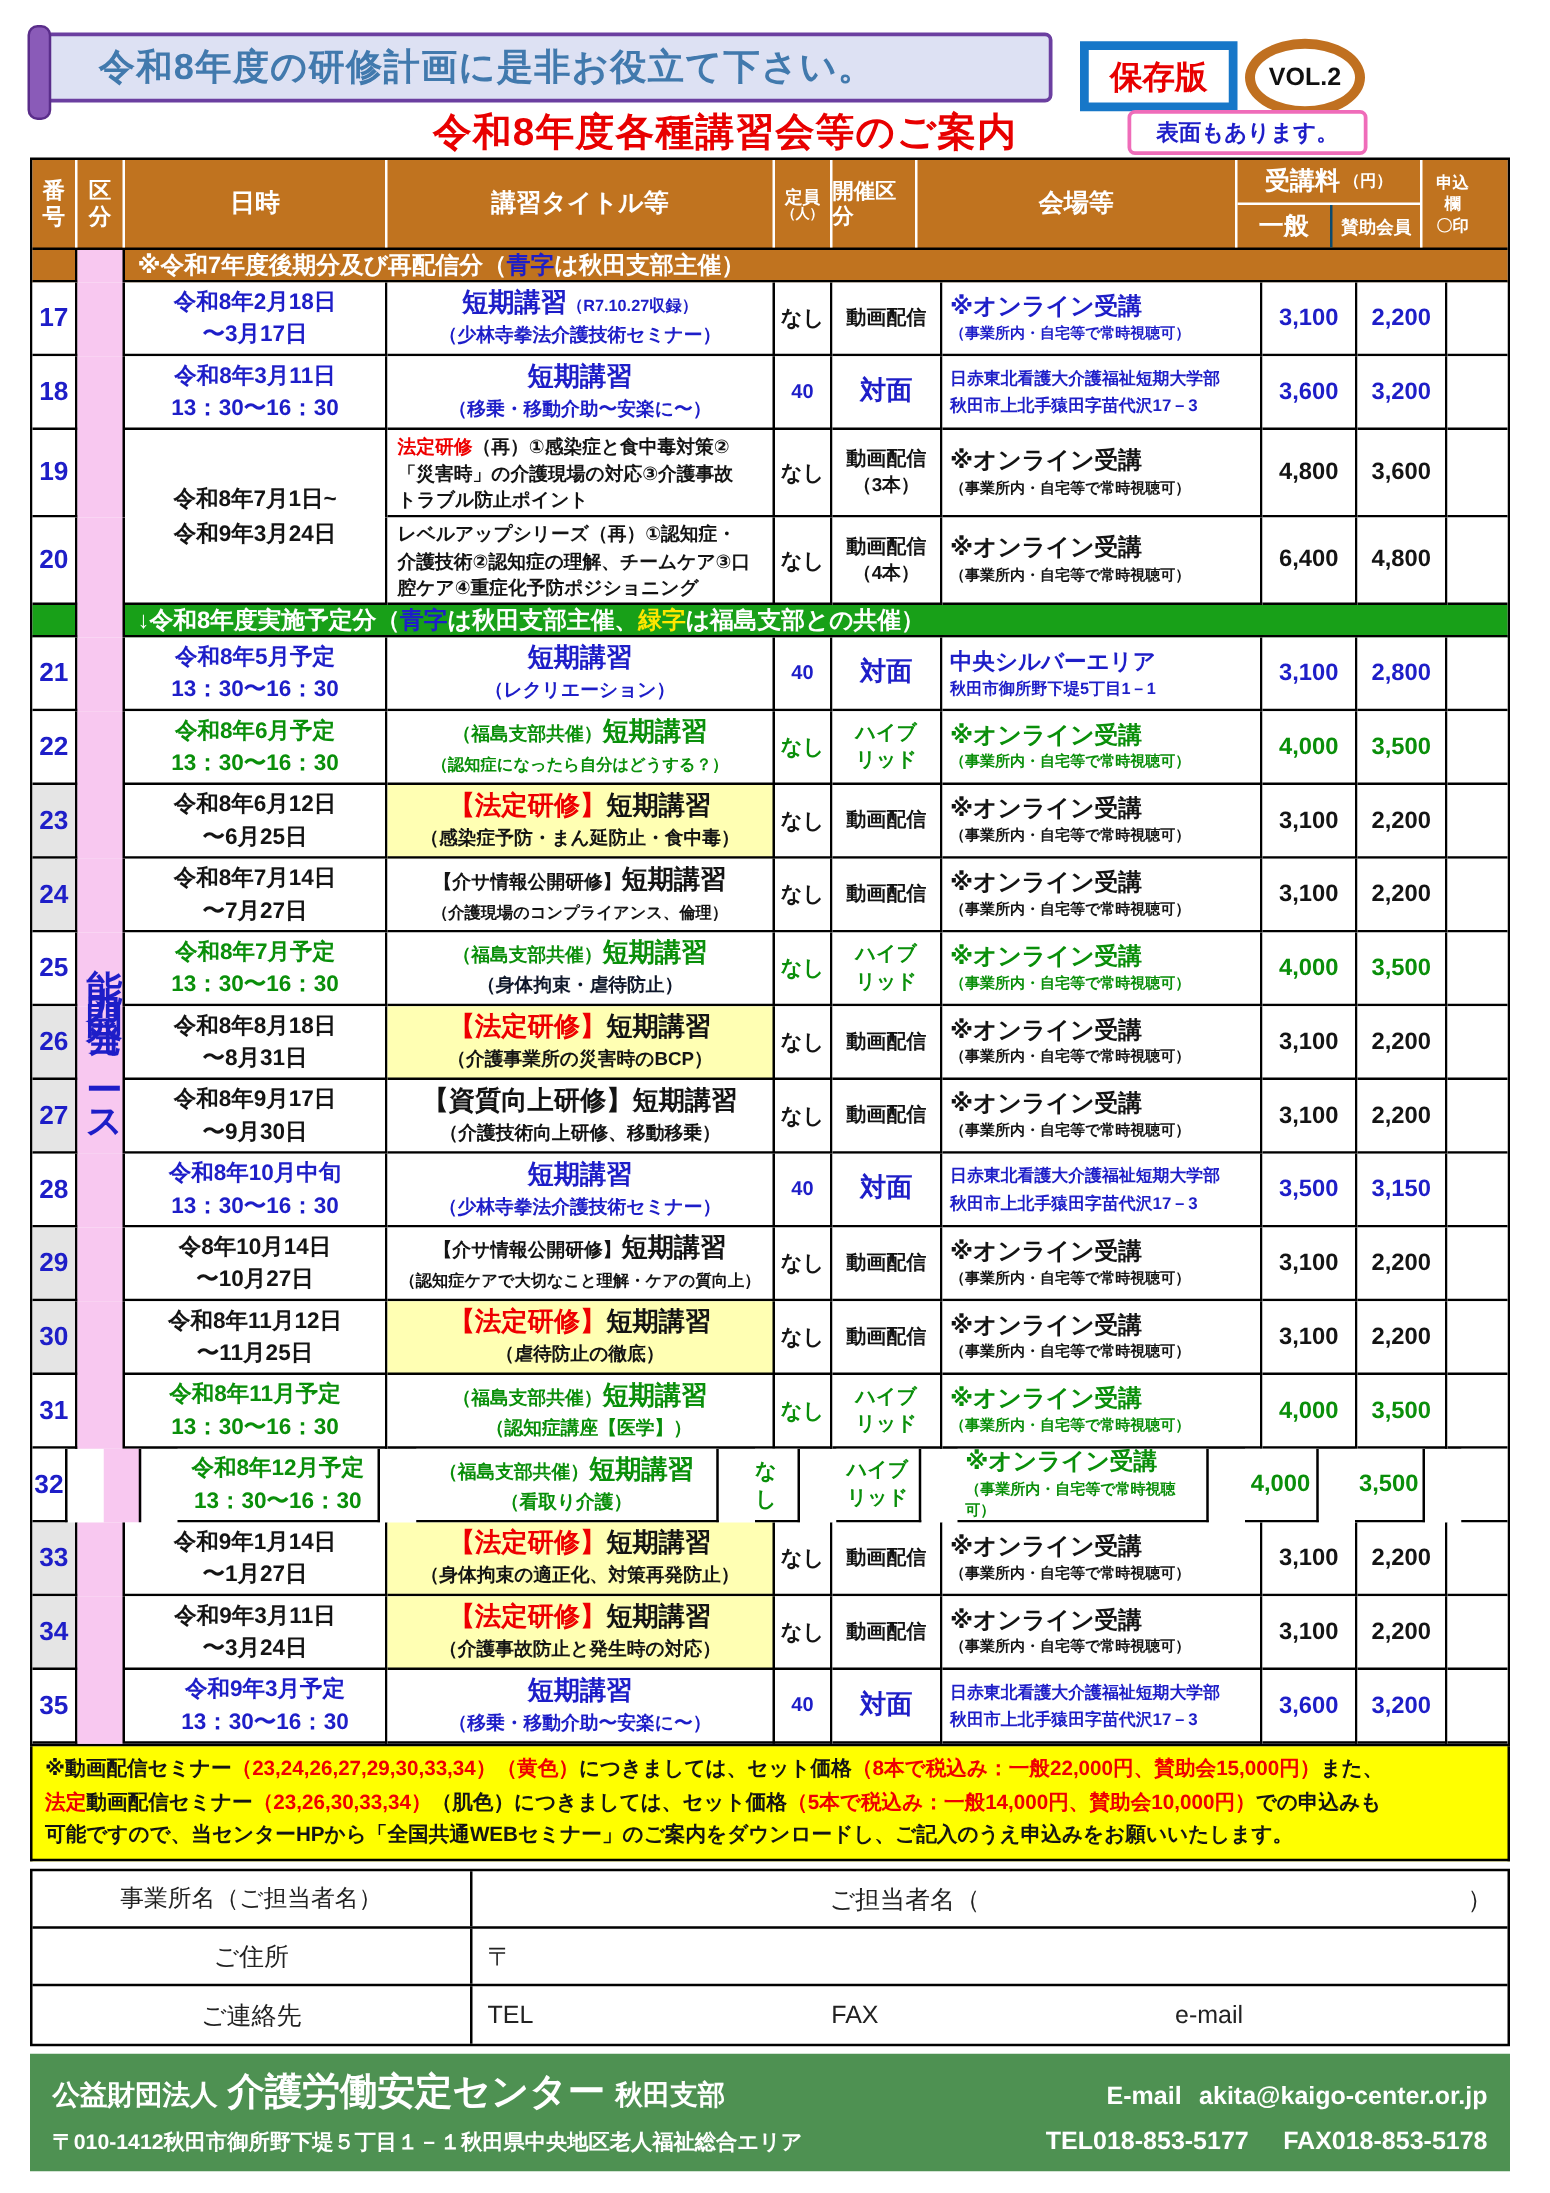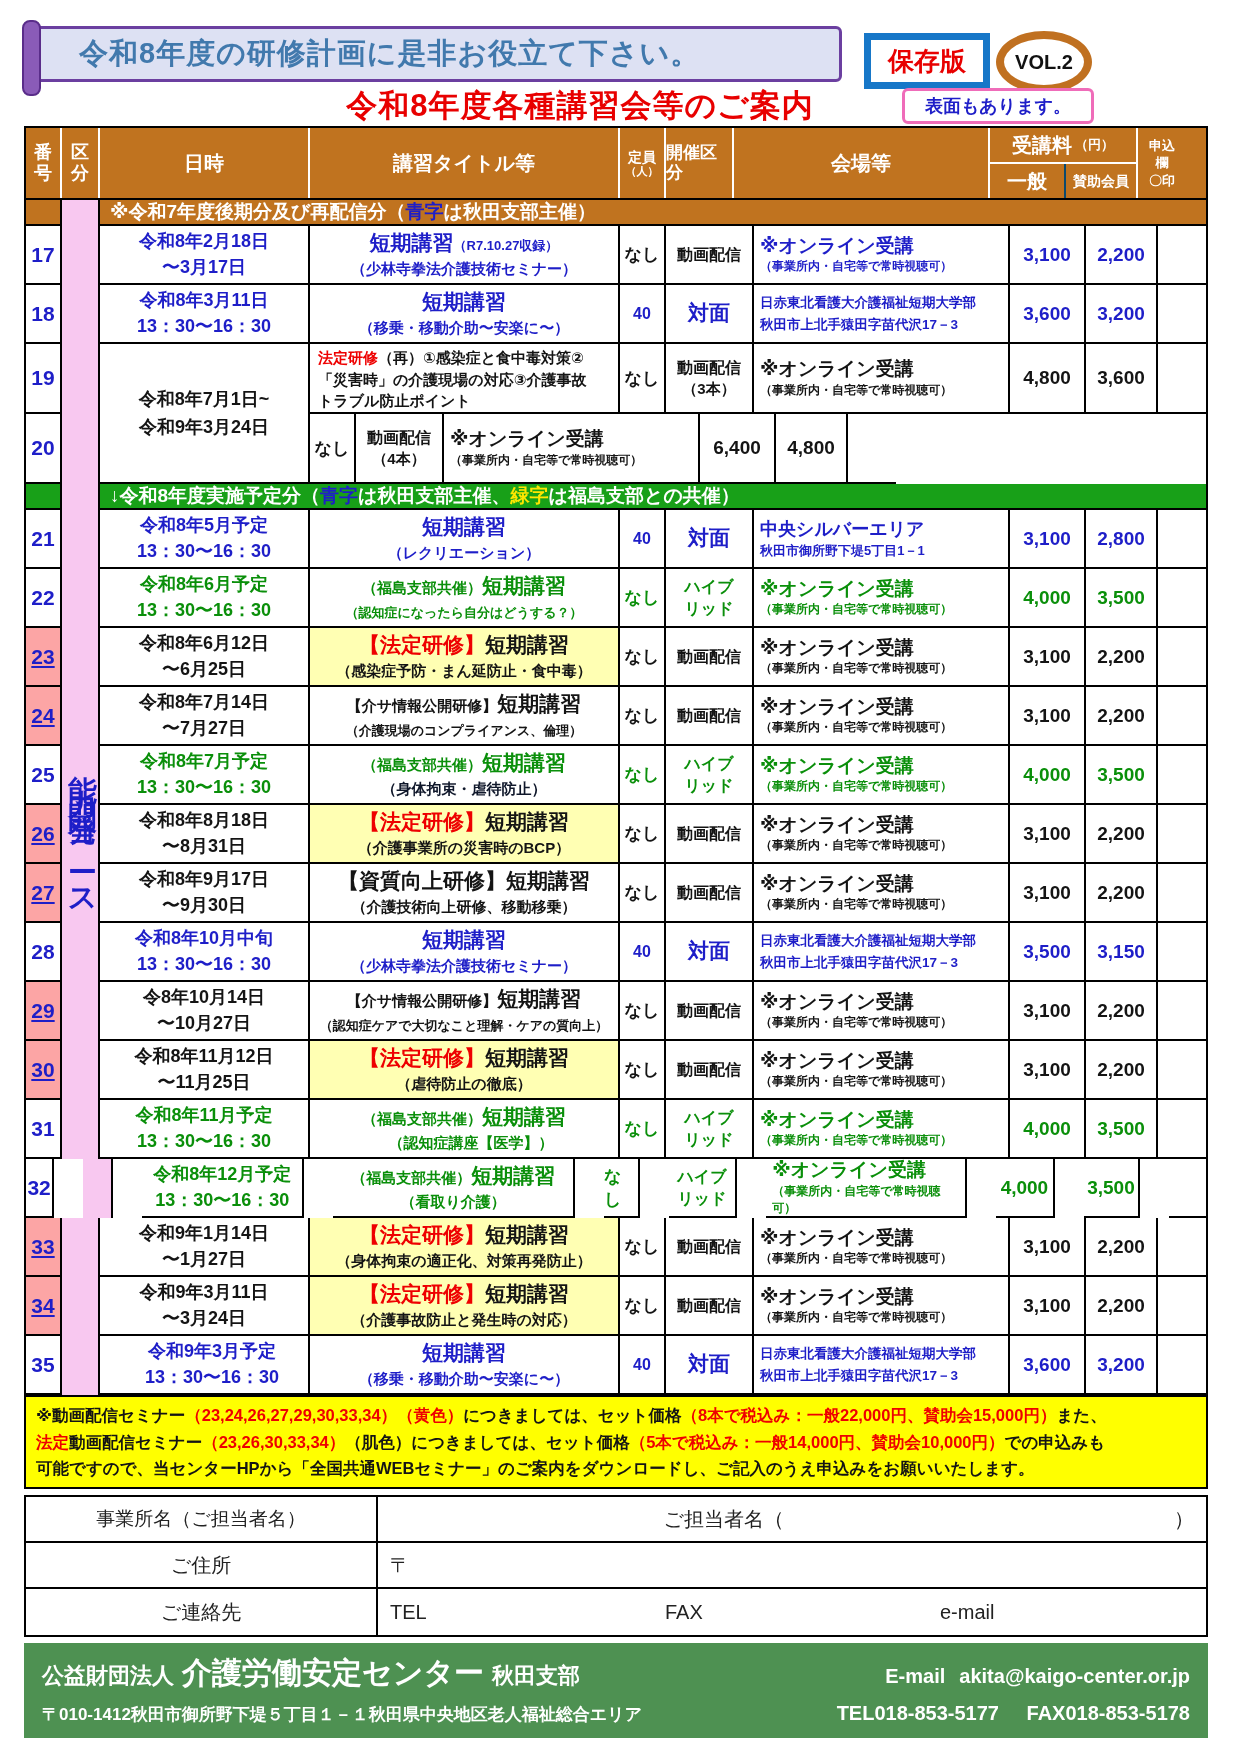--- a/index.html
+++ b/index.html
@@ -45,21 +45,21 @@
   .fee-gen{width:76px;border-right:2px solid #0c4a6e;display:flex;align-items:center;
            justify-content:center;font-size:20px;box-sizing:border-box;}
   .fee-mem{flex:1;display:flex;align-items:center;justify-content:center;font-size:14px;}
   .h-apply{font-size:13px;line-height:1.35;}
 
   .trow{display:flex;box-sizing:border-box;}
   .cell{border-right:2px solid #000;border-bottom:2px solid #000;box-sizing:border-box;
         display:flex;align-items:center;justify-content:center;background:#fff;}
   .trow .cell:last-child{border-right:none;}
   .cno{width:36px;font-size:21px;font-weight:bold;color:#1e1ec8;}
-  .cno.ybg{background:#fca5a5;text-decoration:underline;}
+  .cno.ybg{background:#e5e5e5;}
   .kubun{width:38px;background:#f8c8f0;border-bottom:none;}
   .cdate{width:210px;flex-direction:column;justify-content:space-evenly;font-weight:bold;
          font-size:18px;text-align:center;}
   .cdate .dline{line-height:1.2;}
   .cdate.m-start{border-bottom:none;justify-content:flex-end;padding-bottom:3px;}
   .cdate.m-end{justify-content:flex-start;padding-top:3px;}
   .ctitle{width:310px;flex-direction:column;justify-content:space-evenly;padding:3px 4px;}
   .ctitle.left{align-items:flex-start;text-align:left;padding-left:8px;justify-content:space-evenly;}
   .ctitle.paleyellow{background:#ffffb3;}
   .tline{line-height:1.35;}
@@ -268,20 +268,25 @@
           <div class="cell cprice gen" style="color: rgb(20, 20, 20);">4,800</div>
           <div class="cell cprice mem" style="color: rgb(20, 20, 20);">3,600</div>
           <div class="cell capply"></div>
         </div>
         <div class="trow" style="height: 70px;">
           <div class="cell cno">20</div>
           <div class="cell kubun"></div>
           <div class="cell cdate m-end" style="color: rgb(20, 20, 20);">
             <div class="dline">令和9年3月24日</div>
           </div>
+          <div class="cell ctitle left">
+            <div class="tline"><span class="seg-md" style="color: rgb(20, 20, 20);">レベルアップシリーズ（再）①認知症・</span></div>
+            <div class="tline"><span class="seg-md" style="color: rgb(20, 20, 20);">介護技術②認知症の理解、チームケア③口</span></div>
+            <div class="tline"><span class="seg-md" style="color: rgb(20, 20, 20);">腔ケア④重症化予防ポジショニング</span></div>
+          </div>
           <div class="cell ccap" style="color: rgb(20, 20, 20);">なし</div>
           <div class="cell cfmt" style="color: rgb(20, 20, 20);">
             <div class="fline">動画配信</div>
             <div class="fline sm">（4本）</div>
           </div>
           <div class="cell cvenue online" style="color: rgb(20, 20, 20);">
             <div class="vmain">※オンライン受講</div>
             <div class="vsub">（事業所内・自宅等で常時視聴可）</div>
           </div>
           <div class="cell cprice gen" style="color: rgb(20, 20, 20);">6,400</div>

